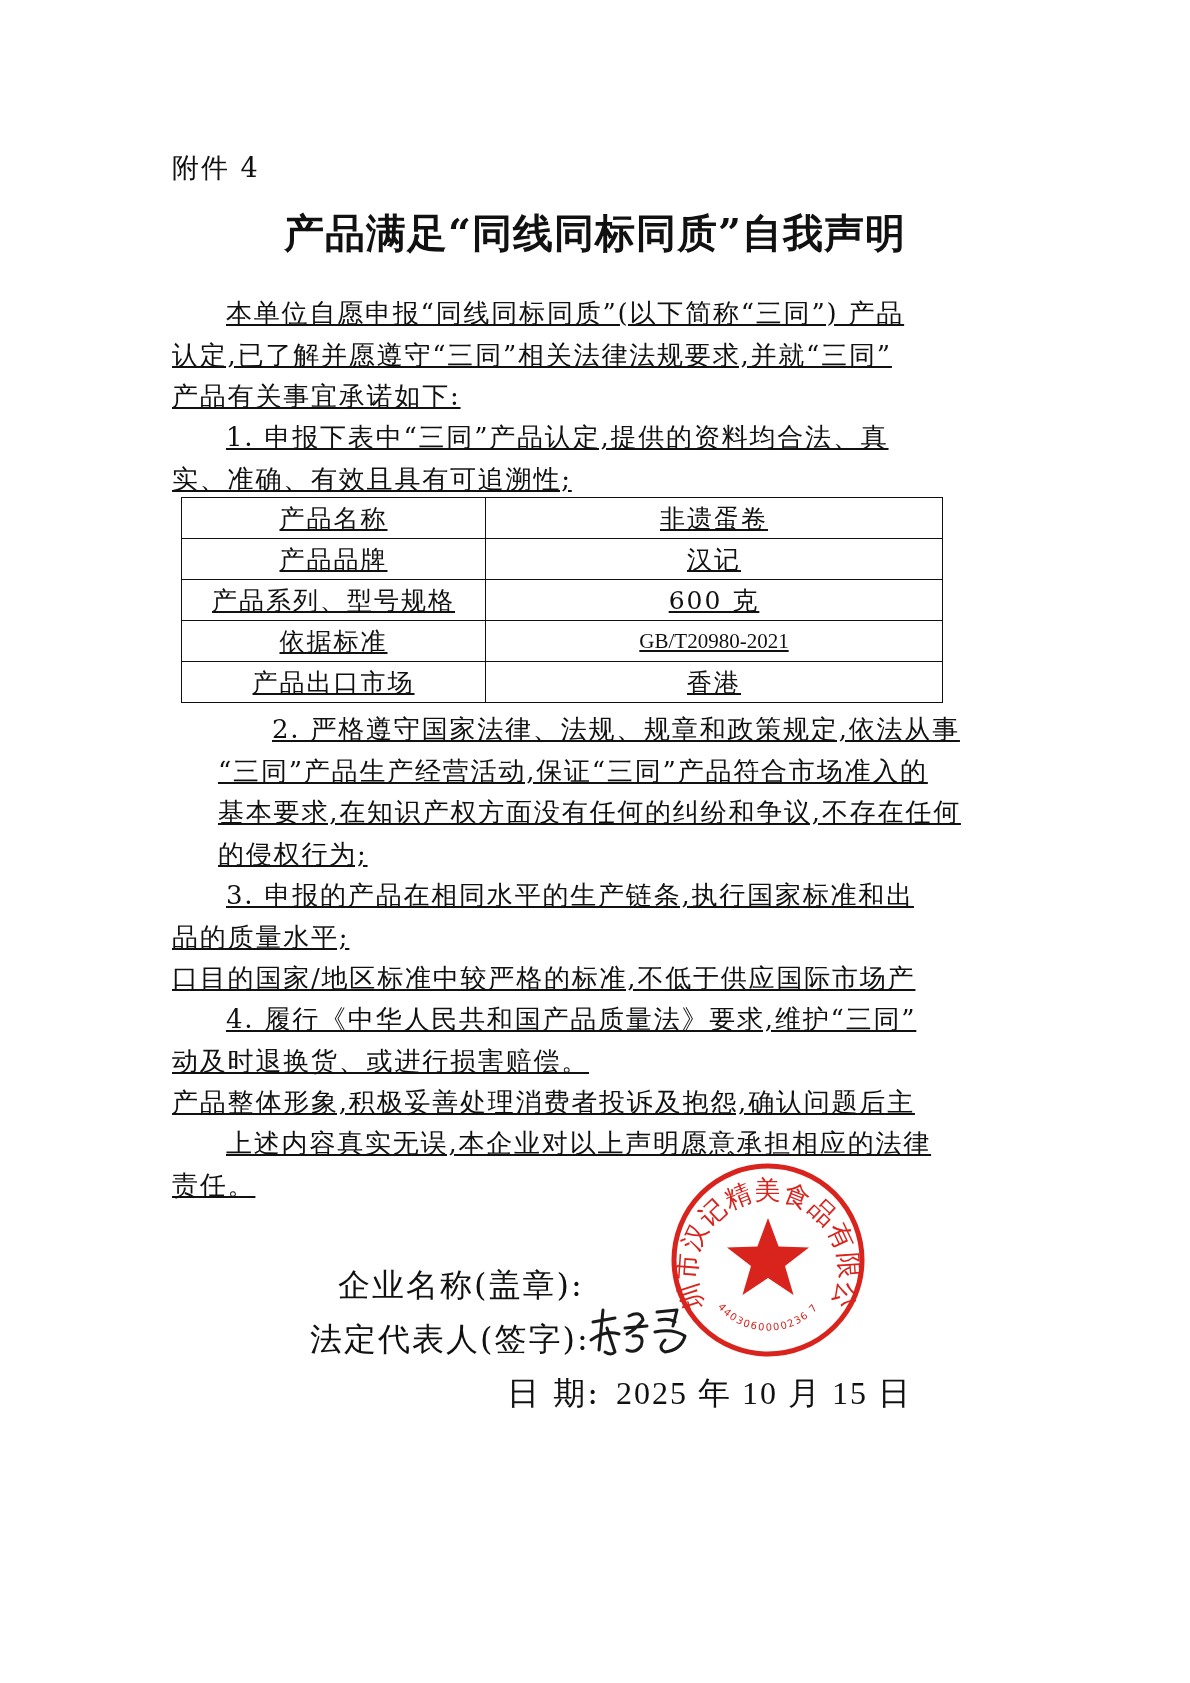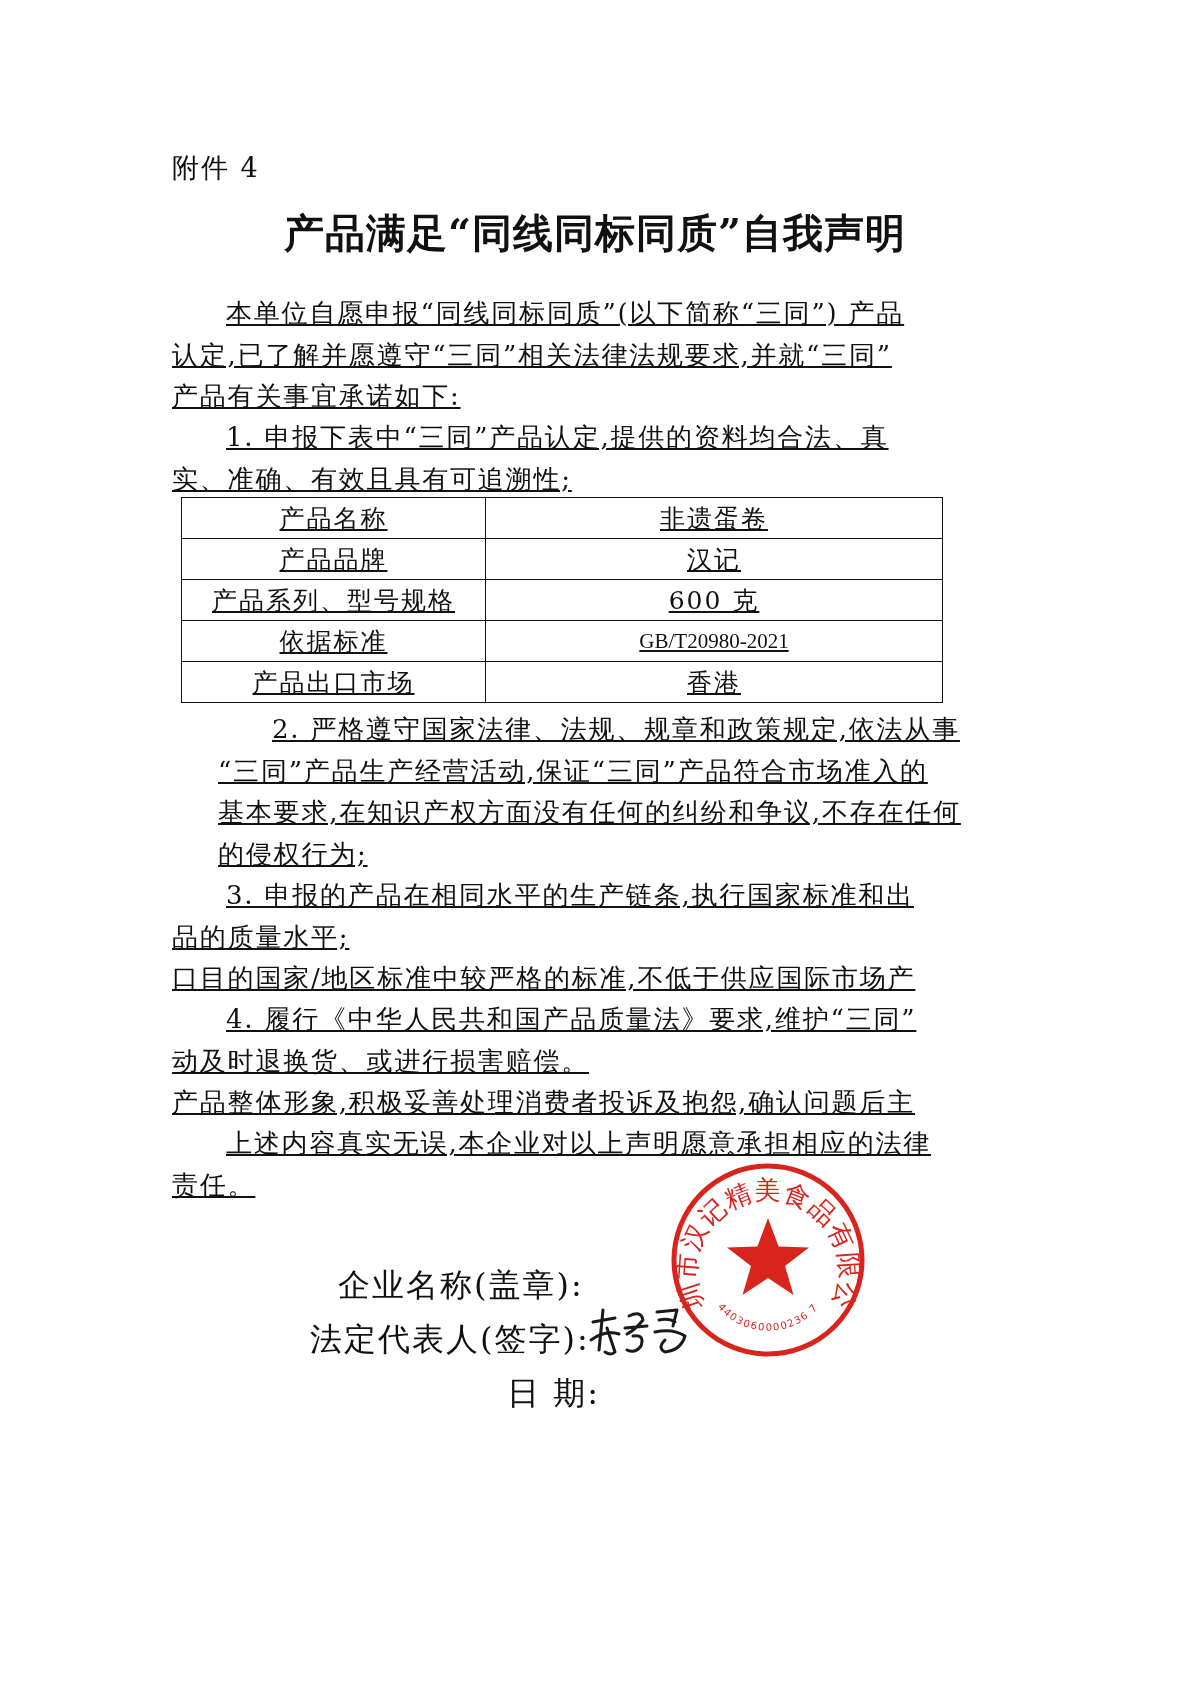--- a/index.html
+++ b/index.html
@@ -88,20 +88,21 @@
   </div>
 
   <div class="para" style="top:1123px;">
     <span class="line indent">上述内容真实无误,本企业对以上声明愿意承担相应的法律</span>
     <span class="line">责任。</span>
   </div>
 
   <div class="sig-label" style="left:338px; top:1264px;">企业名称(盖章):</div>
   <div class="sig-label" style="left:310px; top:1318px;">法定代表人(签字):</div>
   <div class="sig-label" style="left:498px; top:1372px;margin-left:9px;">日  期:</div>
+  <div class="sig-label date-val" style="left:616px; top:1372px;">2025 年 10 月 15 日</div>
 
   <svg class="signature" viewBox="0 0 120 60">
     <g fill="none" stroke="#1a1a1a" stroke-width="3" stroke-linecap="round" stroke-linejoin="round">
       <path d="M8 22 L30 18 M18 10 L14 50 M6 40 Q20 30 34 34 M22 28 L30 52 Q26 56 20 52"></path>
       <path d="M44 16 Q56 10 58 20 Q50 30 42 34 M40 28 L62 26 M48 36 Q60 34 56 46 Q50 54 42 50"></path>
       <path d="M72 12 L92 10 L88 26 M74 20 Q84 18 90 22 M70 32 Q88 28 100 36 Q96 50 80 52 Q72 48 80 40"></path>
     </g>
   </svg>
 
   <svg class="seal" viewBox="0 0 200 200">

